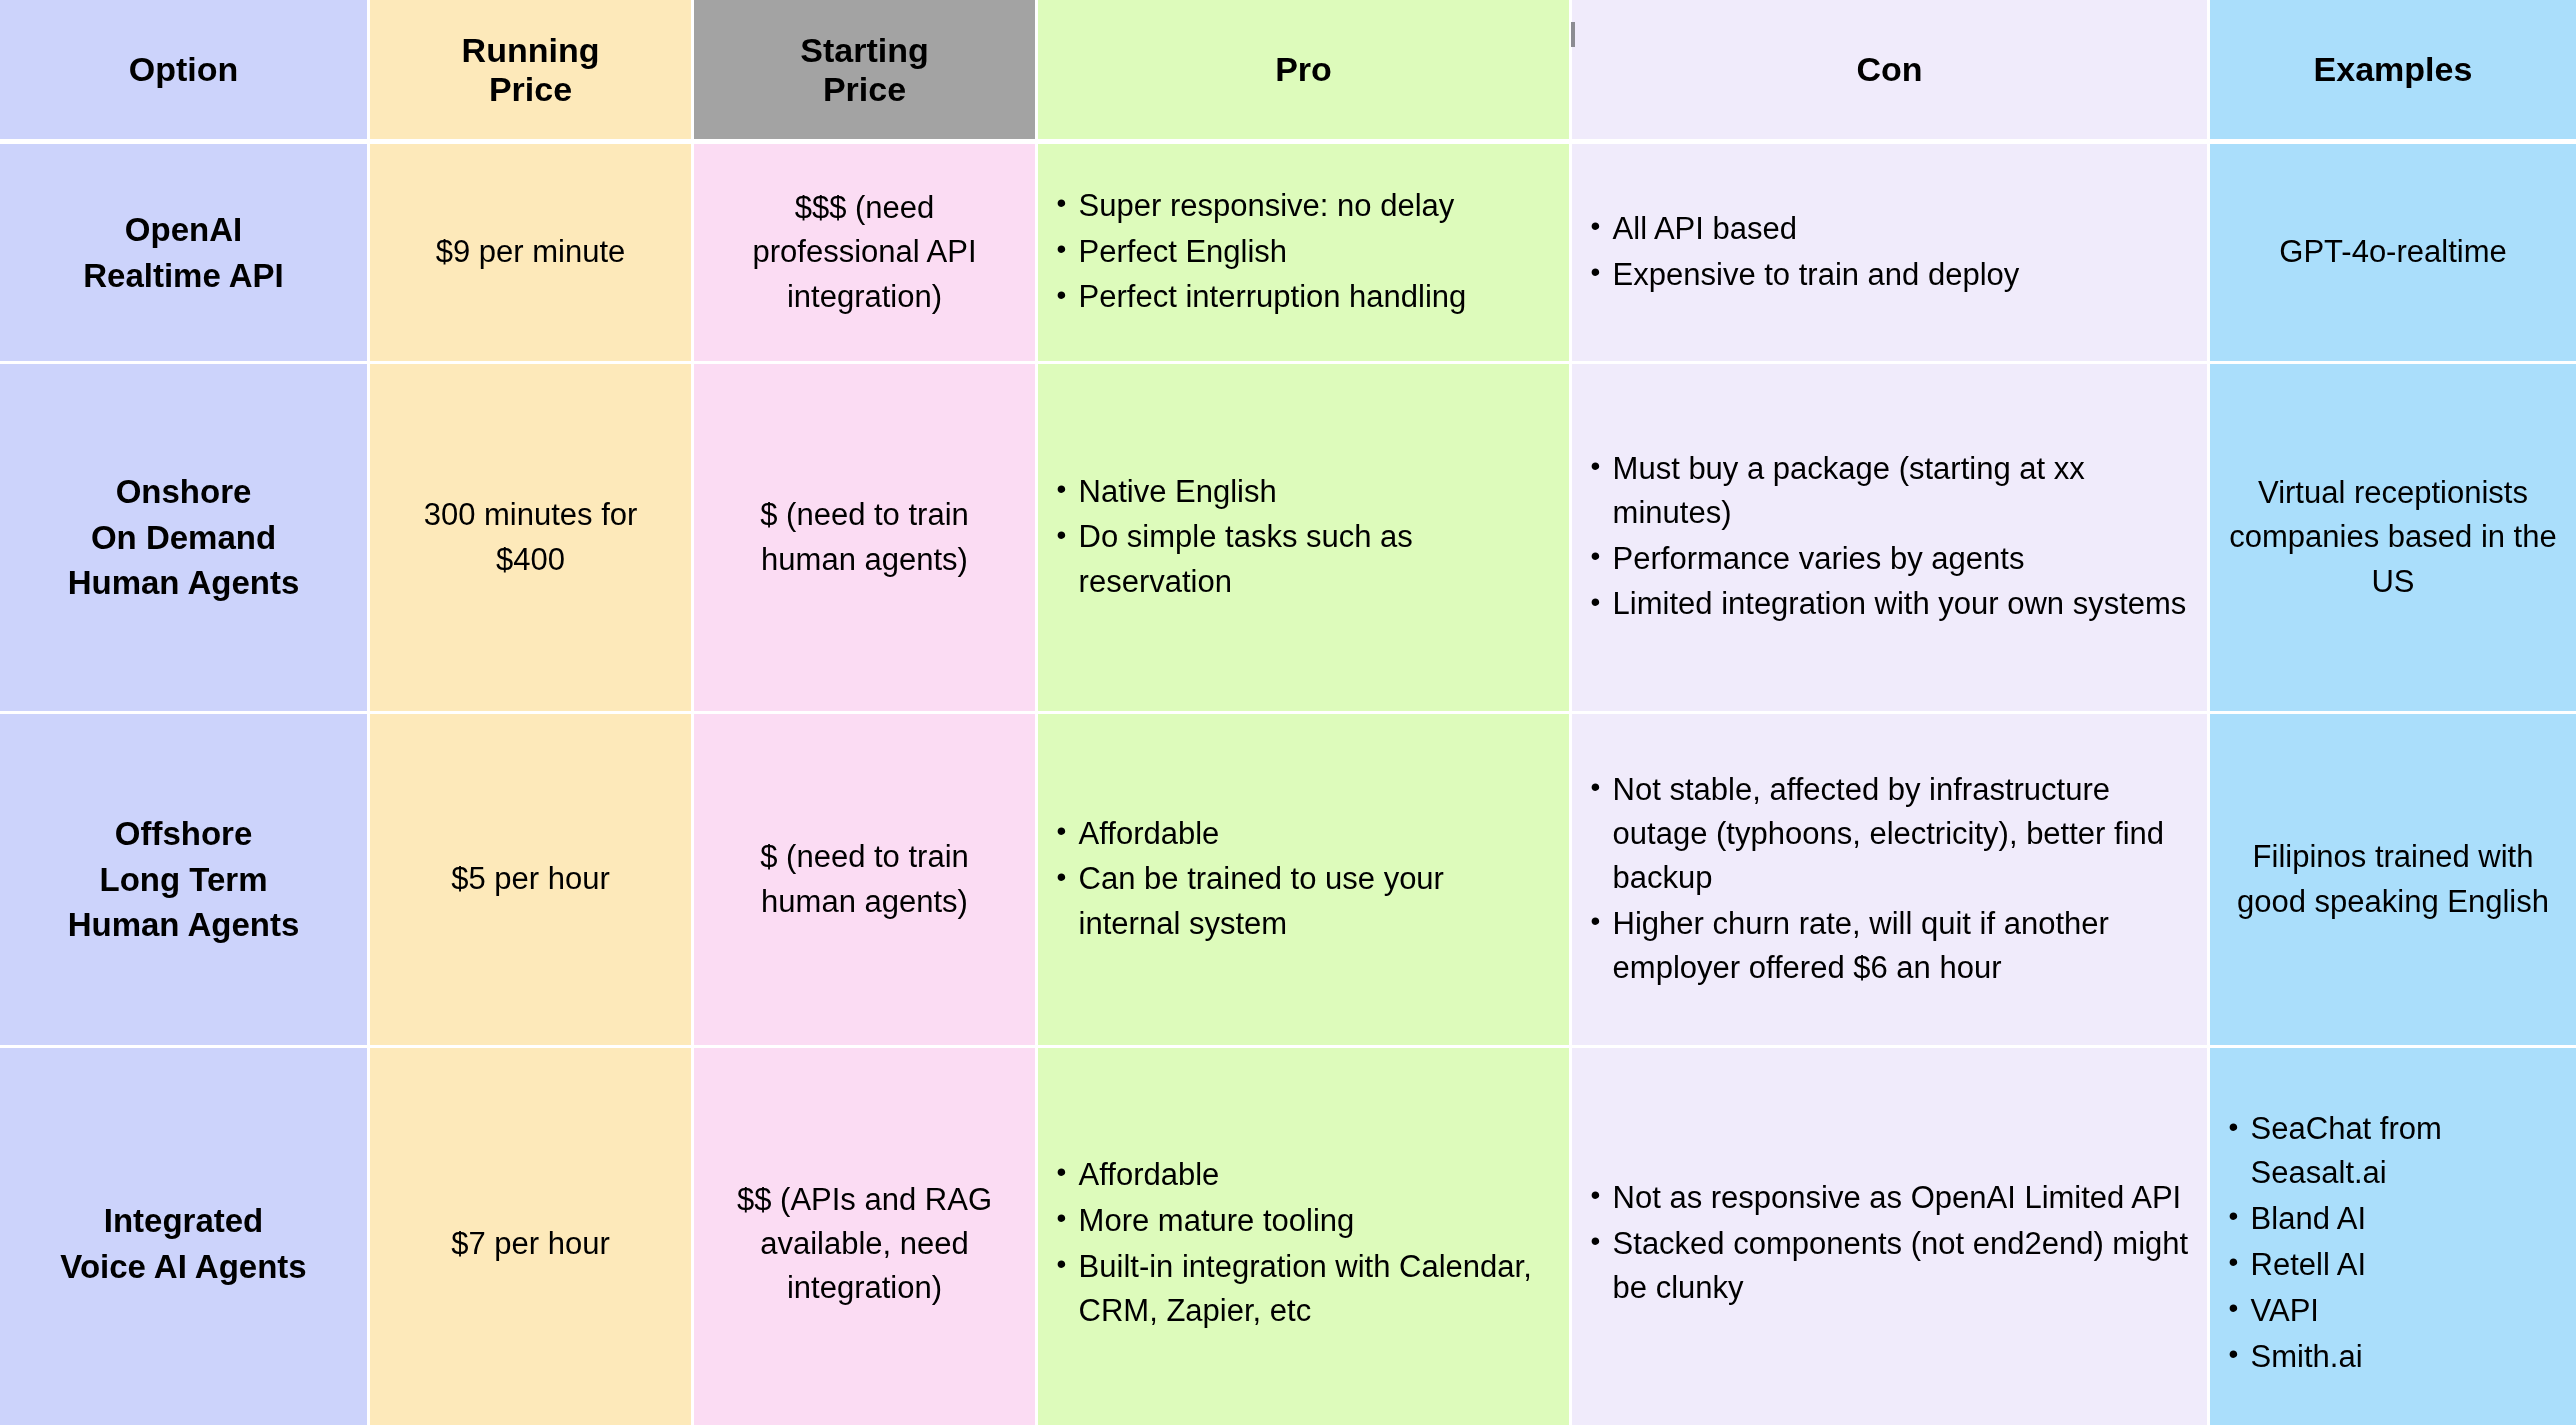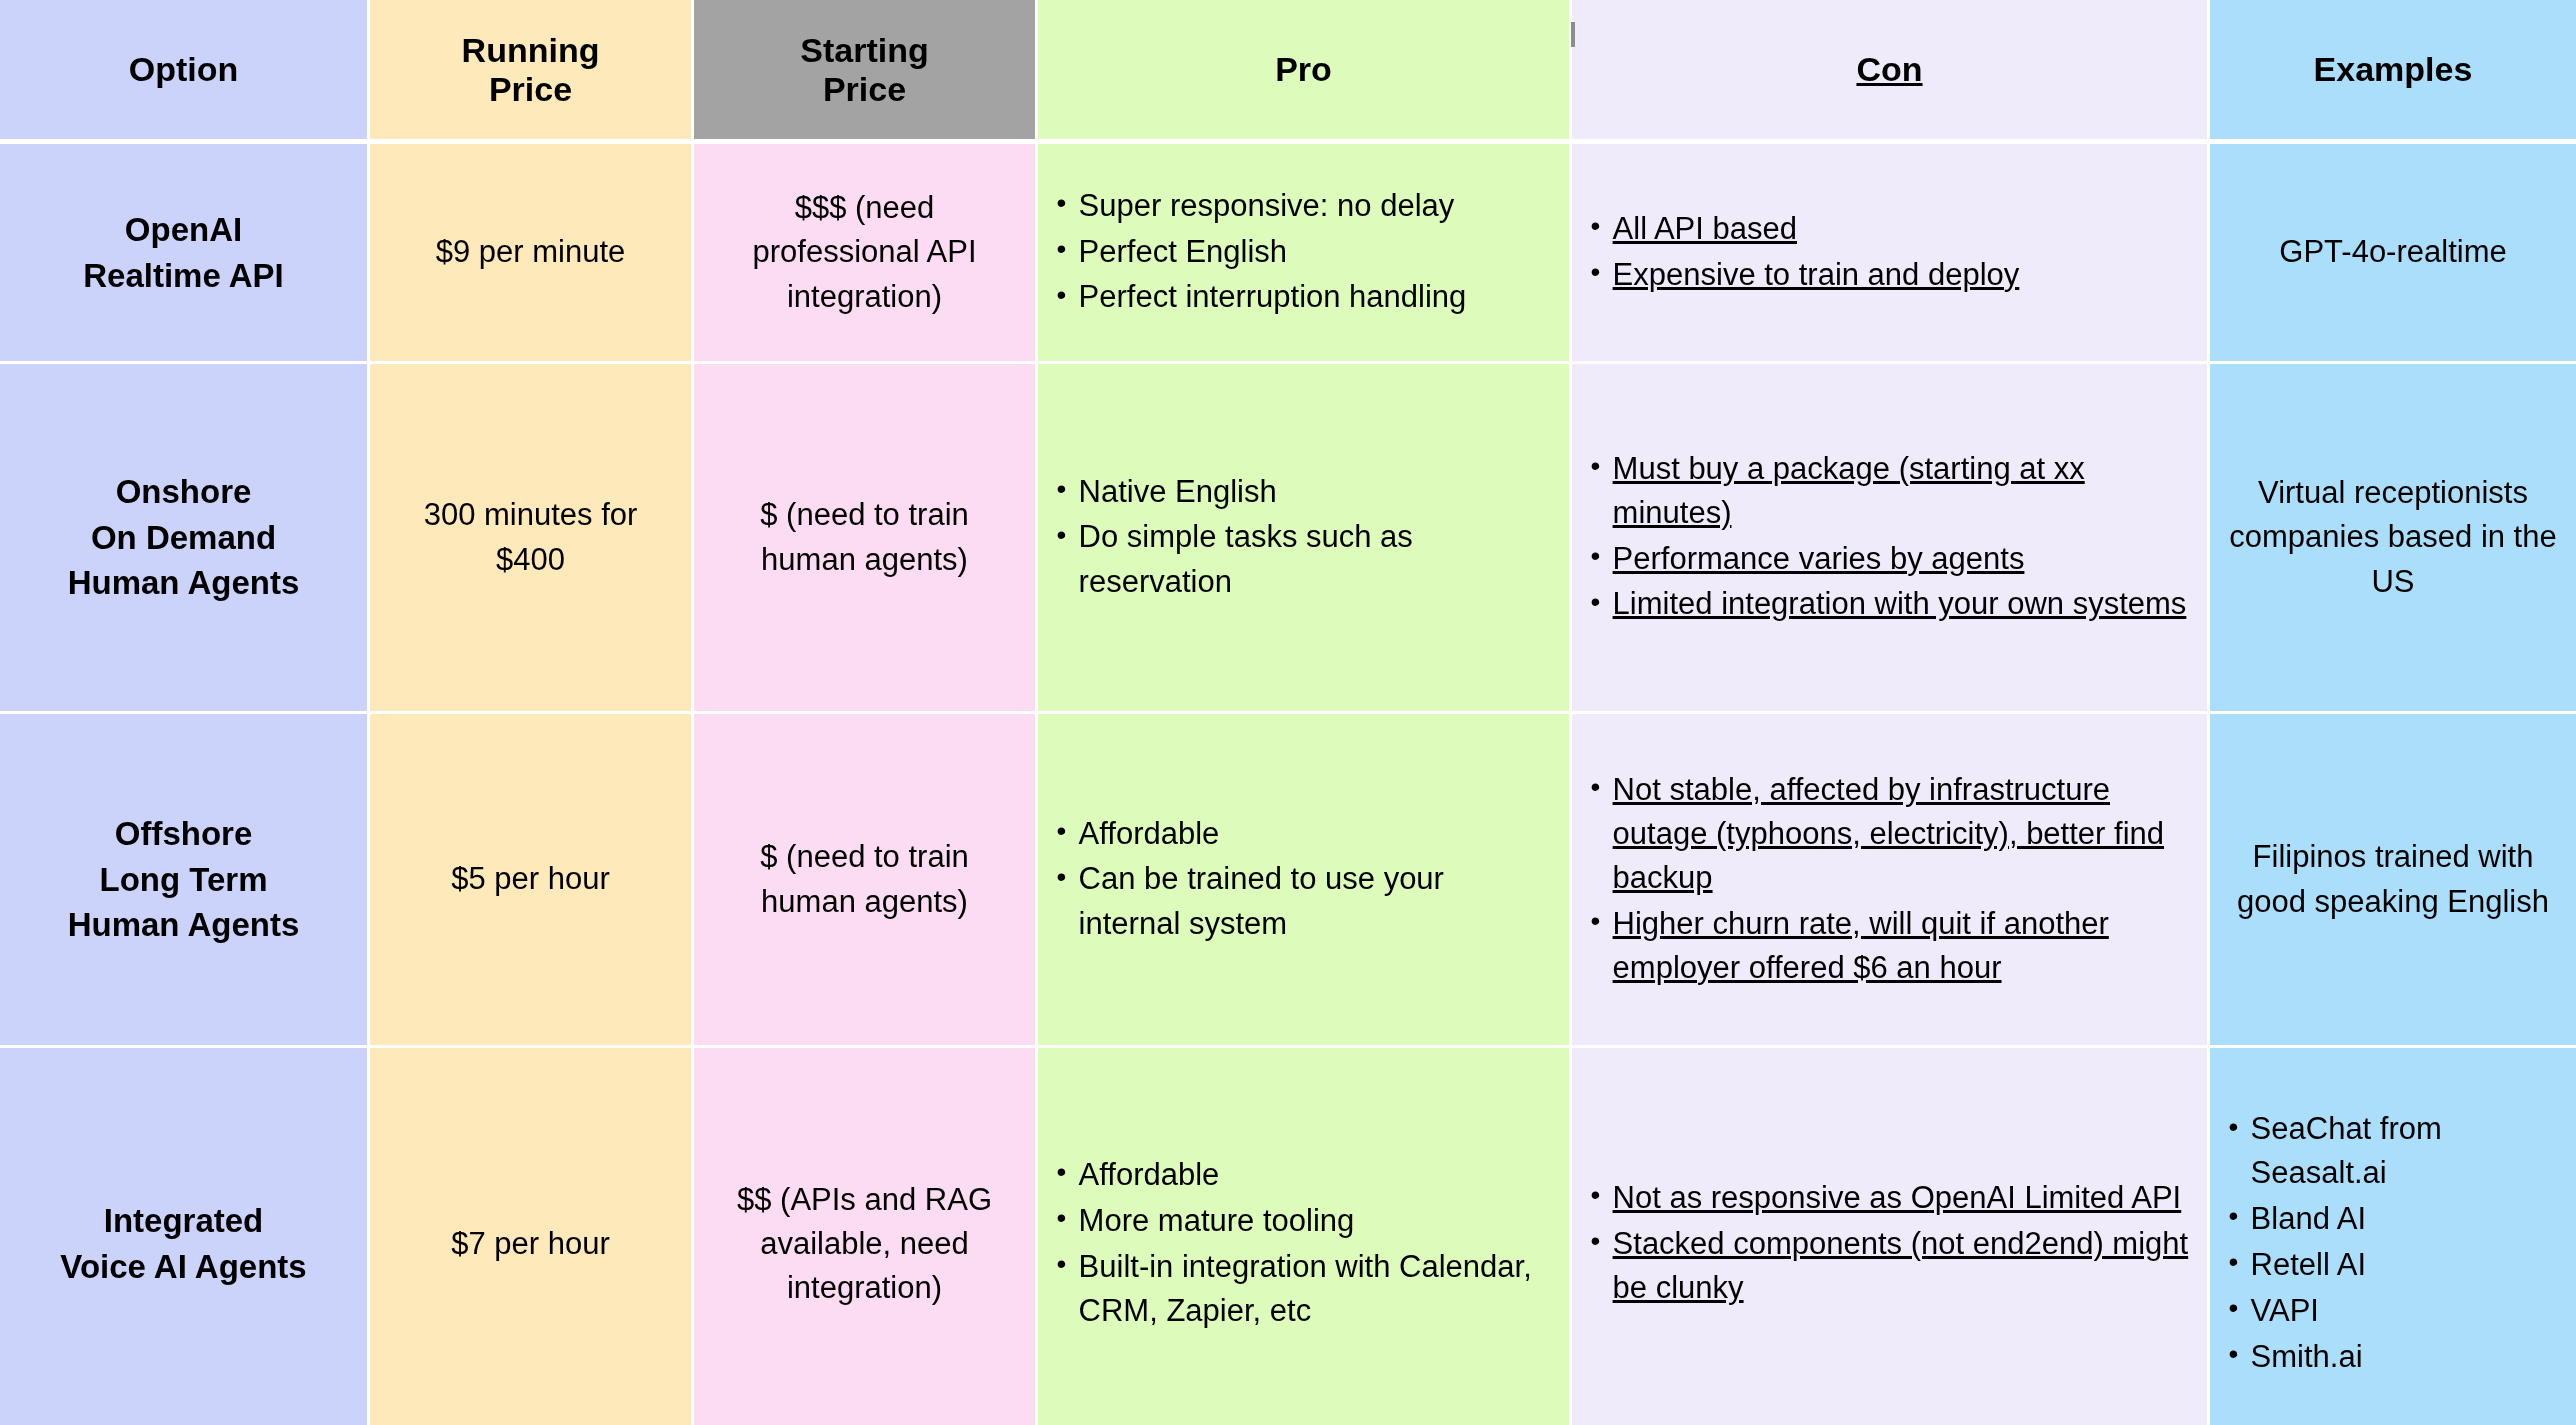--- a/index.html
+++ b/index.html
@@ -62,21 +62,21 @@
   tr.row-0 td { height: 217px; }
   tr.row-1 td { height: 347px; }
   tr.row-2 td { height: 331px; }
   tr.row-3 td { height: 392px; }
 
   
   .col-option   { background: #ccd3fb; }
   .col-running  { background: #fde9ba; margin-top: 14px; }
   .col-starting { background: #fbdcf3; }
   .col-pro      { background: #ddfbbb; }
-  .col-con      { background: #f0ebfb; text-decoration: underline; }
+  .col-con      { background: #f0ebfb; }
   .col-examples { background: #aadefb; }
 
   thead .col-option   { background: #ccd3fb; }
   thead .col-running  { background: #fde9ba; }
   thead .col-starting { background: #a3a3a3; }
   thead .col-pro      { background: #ddfbbb; }
   thead .col-con      { background: #f0ebfb; }
   thead .col-examples { background: #aadefb; }
 
   

